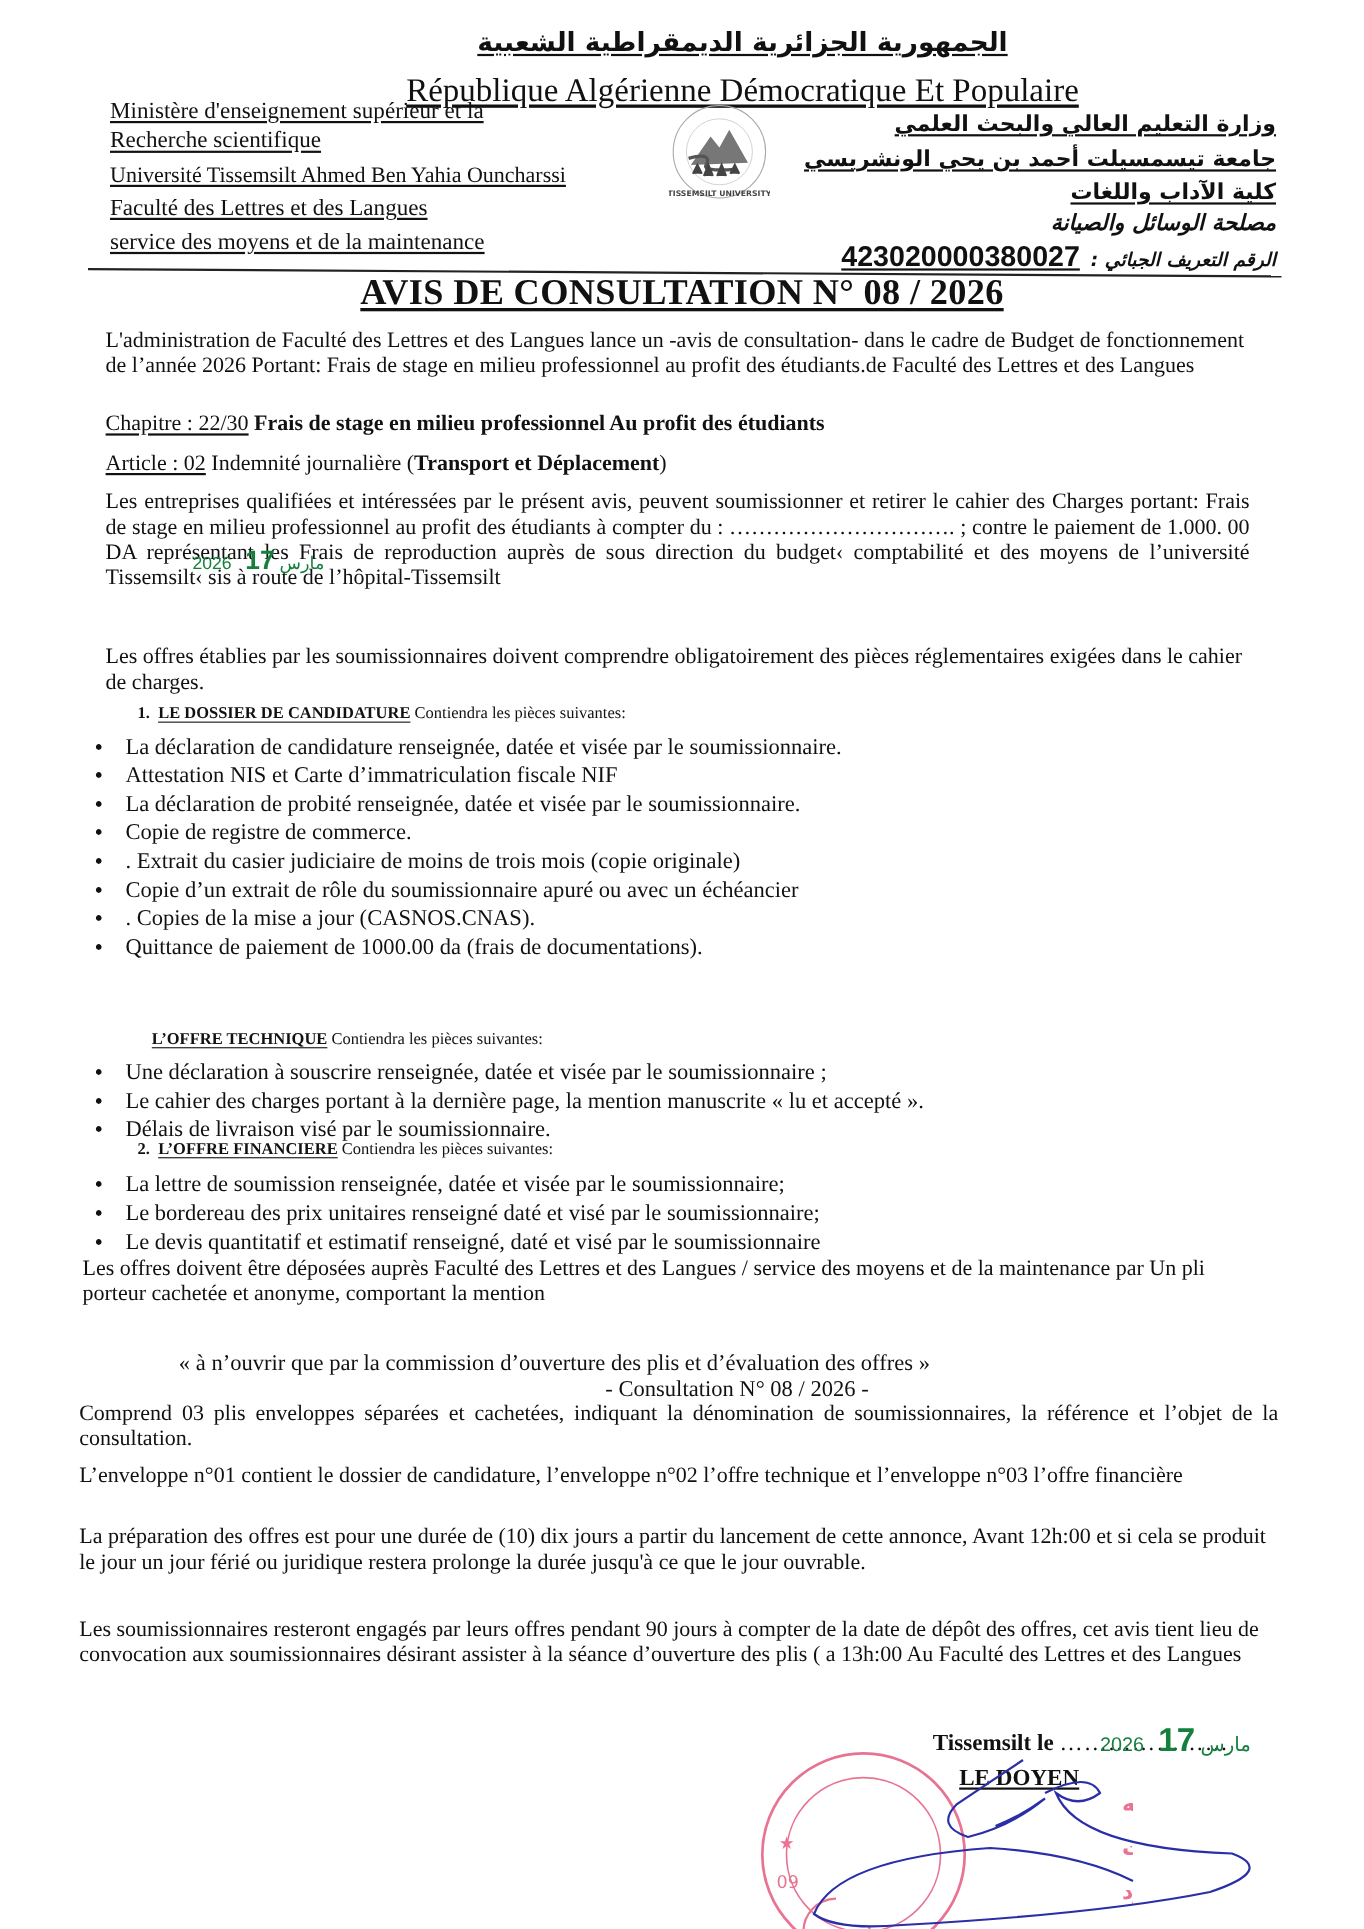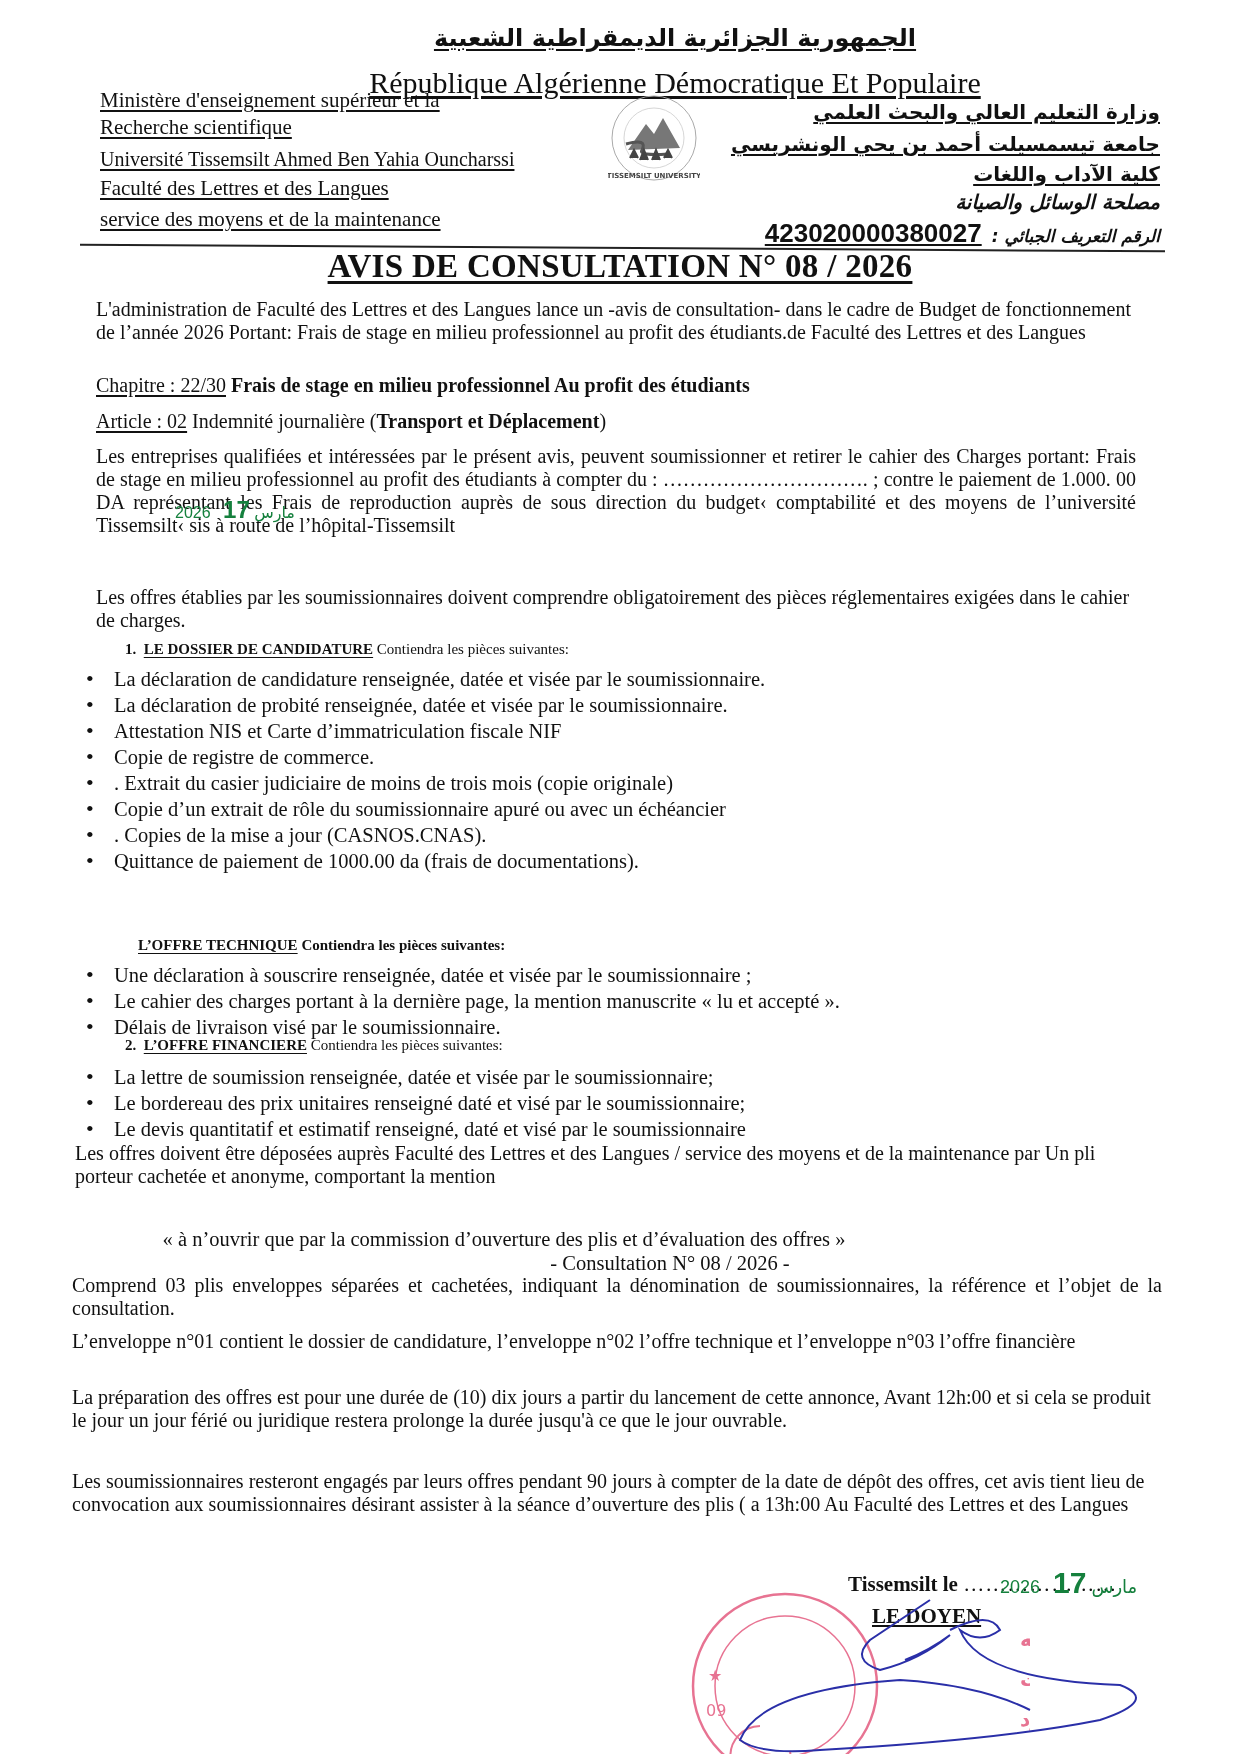--- a/index.html
+++ b/index.html
@@ -44,21 +44,21 @@
   .just { text-align: justify; }
 
   #intro { top: 298px; }
   #chapitre { top: 374px; }
   #article { top: 410px; }
   #entreprises { top: 445px; }
   #offres-etablies { top: 586px; }
 
   .section-head { font-size: 15px; }
   #sec1 { top: 641px; left: 125px; }
-  #sec-tech { top: 937px; left: 138px; font-weight: bold; }
+  #sec-tech { top: 937px; left: 138px; }
   #sec2 { top: 1037px; left: 125px; }
 
   ul.bullets { list-style: none; margin: 0; padding: 0; }
   ul.bullets li { position: relative; padding-left: 30px; font-size: 20.5px; line-height: 26px; height: 26px; white-space: nowrap; }
   ul.bullets li::before { content: "\2022"; position: absolute; left: 2px; top: 0; font-size: 22px; }
   #list-dossier { top: 666px; left: 84px; }
   #list-tech { top: 962px; left: 84px; }
   #list-fin { top: 1064px; left: 84px; }
 
   #depot { top: 1142px; left: 75px; width: 1080px; }
@@ -141,22 +141,22 @@
   <span class="day">17</span>
 </div>
 
 <div id="offres-etablies" class="abs body-text">Les offres établies par les soumissionnaires doivent comprendre obligatoirement des pièces réglementaires exigées dans le cahier de charges.</div>
 
 <div id="sec1" class="abs section-head">
   <b>1.</b>&nbsp;&nbsp;<b class="u">LE DOSSIER DE CANDIDATURE</b><span> Contiendra les pièces suivantes:</span>
 </div>
 <ul id="list-dossier" class="abs bullets">
   <li>La déclaration de candidature renseignée, datée et visée par le soumissionnaire.</li>
+  <li>Attestation NIS et Carte d’immatriculation fiscale NIF</li>
   <li>La déclaration de probité renseignée, datée et visée par le soumissionnaire.</li>
-  <li>Attestation NIS et Carte d’immatriculation fiscale NIF</li>
   <li>Copie de registre de commerce.</li>
   <li>. Extrait du casier judiciaire de moins de trois mois (copie originale)</li>
   <li>Copie d’un extrait de rôle du soumissionnaire apuré ou avec un échéancier</li>
   <li>. Copies de la mise a jour (CASNOS.CNAS).</li>
   <li>Quittance de paiement de 1000.00 da (frais de documentations).</li>
 </ul>
 
 <div id="sec-tech" class="abs section-head">
   <b class="u">L’OFFRE TECHNIQUE</b><span> Contiendra les pièces suivantes:</span>
 </div>

